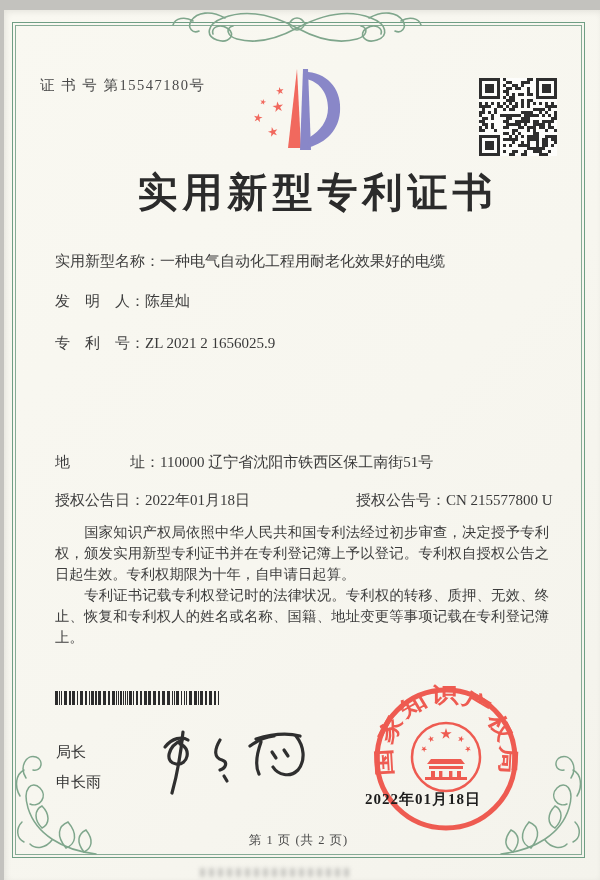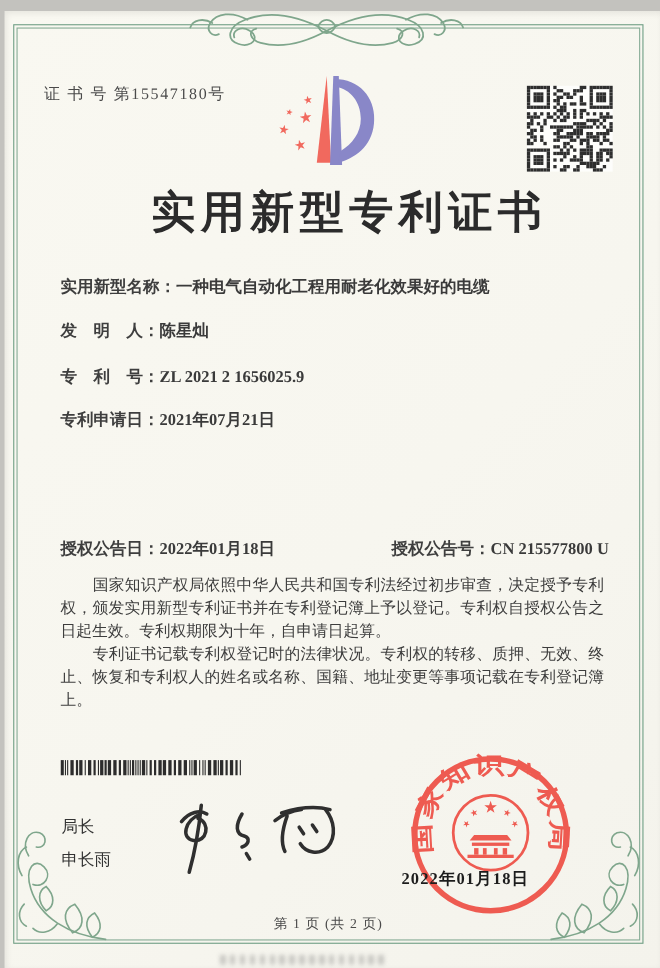--- a/index.html
+++ b/index.html
@@ -34,21 +34,21 @@
     position:absolute; left:475px; top:68px; width:78px; height:78px;
     display:grid; grid-template-columns:repeat(26,3px); grid-auto-rows:3px;
     background:#fdfdfb;
   }
   .qr .d { background:#2e2e2e; }
   .doc-title {
     position:absolute; left:8px; top:158px; width:573px;
     text-align:center; font-size:40px; font-weight:bold; color:#2b2b2b;
     letter-spacing:5px; line-height:50px;padding-left:38px;
   }
-  .row { position:absolute; left:51px; font-size:15px; line-height:20px; white-space:nowrap;font-weight:bold; }
+  .row { position:absolute; left:51px; font-size:15px; line-height:20px; white-space:nowrap; }
   .row .lbl { color:#3e3e3e; }
   .row .val { color:#3a3a3a; }
   .row2-pair { position:absolute; left:301px; top:0; }
   .paras {
     position:absolute; left:51px; top:512px; width:494px;
     font-size:14.3px; line-height:21px; text-align:justify; color:#3d3d3d;
   }
   .paras p { text-indent:2.05em; }
   .barcode {
     position:absolute; left:51px; top:681px; width:172px; height:14px;
@@ -802,22 +802,22 @@
 
     <div class="row" style="top:241px">
       <span class="lbl">实用新型名称：</span><span class="val">一种电气自动化工程用耐老化效果好的电缆</span>
     </div>
     <div class="row" style="top:281px">
       <span class="lbl">发　明　人：</span><span class="val">陈星灿</span>
     </div>
     <div class="row" style="top:323px">
       <span class="lbl">专　利　号：</span><span class="val">ZL 2021 2 1656025.9</span>
     </div>
-    <div class="row" style="top:362px">
-      <span class="lbl">专利申请日：</span><span class="val">2021年07月21日</span>
+    <div class="row" style="top:442px">
+      <span class="lbl">地　　　　址：</span><span class="val">110000 辽宁省沈阳市铁西区保工南街51号</span>
     </div>
     <div class="row" style="top:480px; width:500px">
       <span class="lbl">授权公告日：</span><span class="val">2022年01月18日</span>
       <span class="row2-pair">
         <span class="lbl">授权公告号：</span><span class="val">CN 215577800 U</span>
       </span>
     </div>
 
     <div class="paras">
       <p>国家知识产权局依照中华人民共和国专利法经过初步审查，决定授予专利权，颁发实用新型专利证书并在专利登记簿上予以登记。专利权自授权公告之日起生效。专利权期限为十年，自申请日起算。</p>

